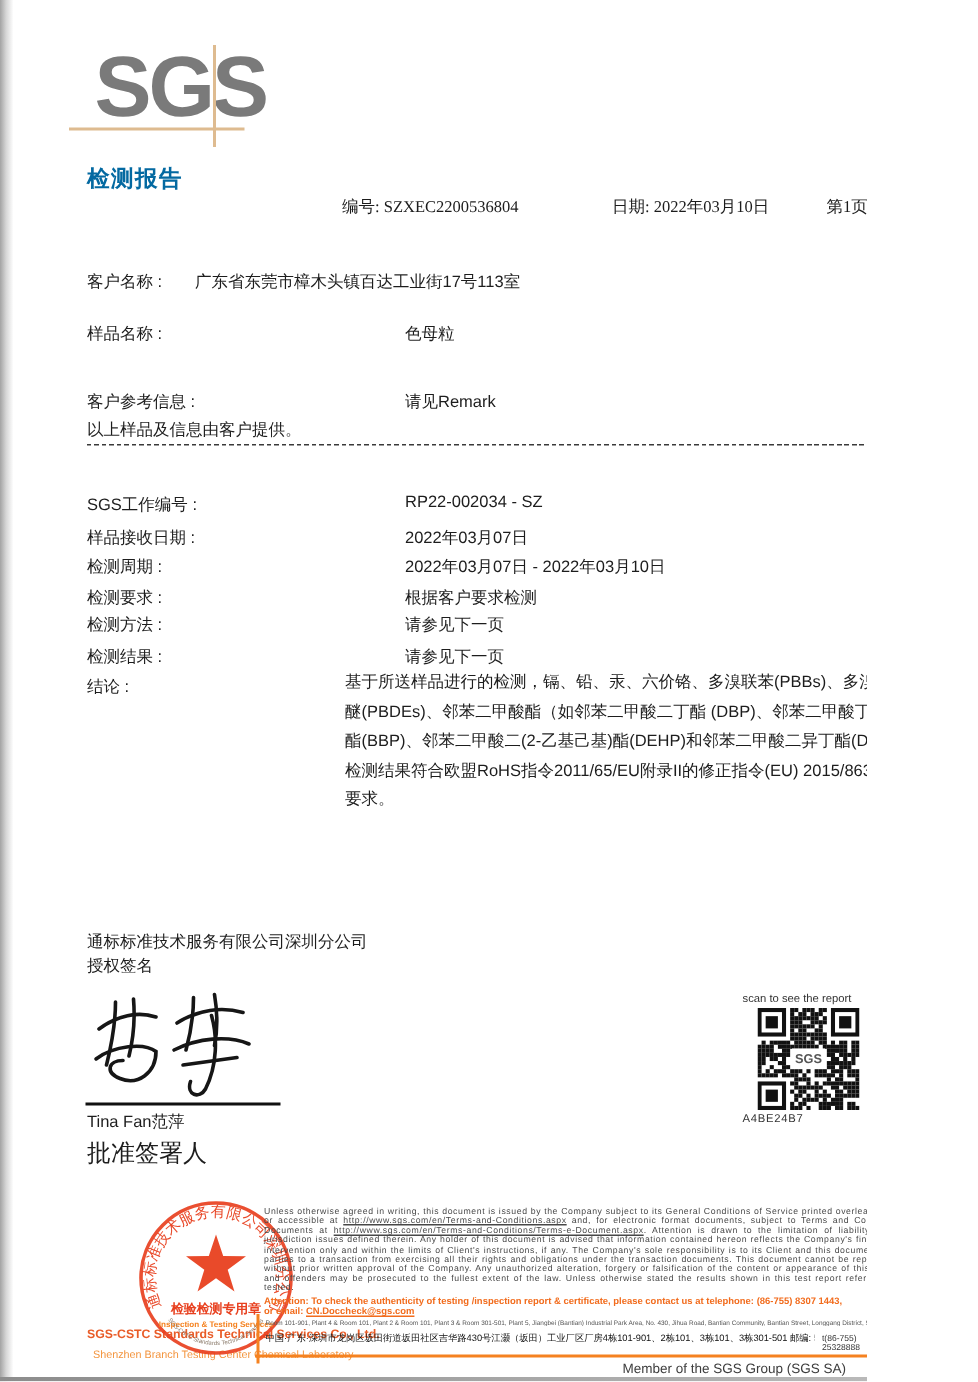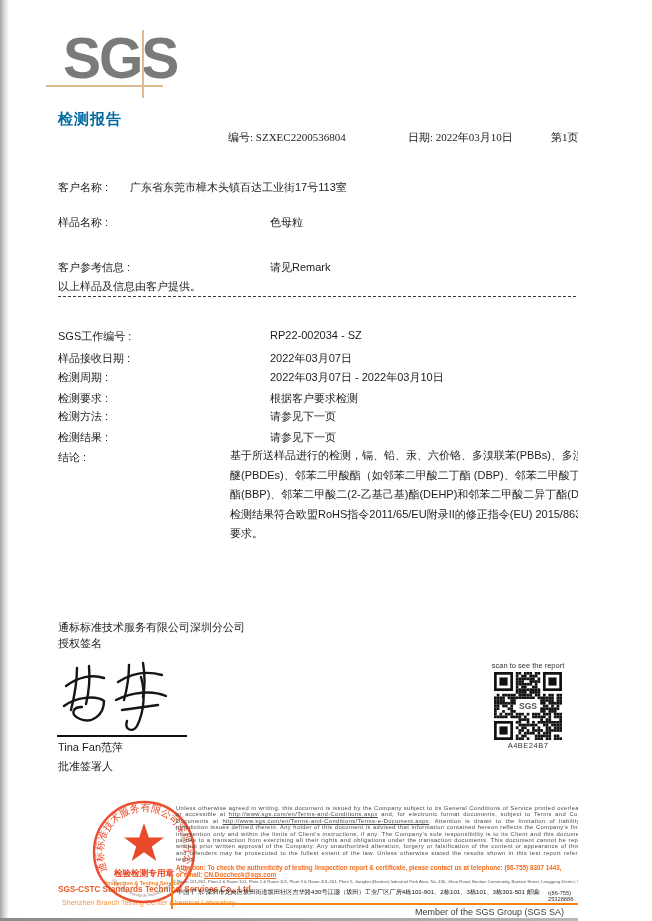--- a/index.html
+++ b/index.html
@@ -28,23 +28,23 @@
   .dashes{position:absolute;left:58px;top:296px;width:588px;height:1px;
           background:repeating-linear-gradient(90deg,#3a3a3a 0 3px,transparent 3px 5px);}
   .concl{position:absolute;left:230px;top:446px;width:402px;font-size:11px;line-height:19.5px;
          white-space:pre-line;color:#1d1d1d;}
   
   .sig-company{position:absolute;left:58px;top:620px;font-size:11px;color:#1d1d1d;}
   .sig-auth{position:absolute;left:58px;top:636px;font-size:11px;color:#1d1d1d;}
   .sig-svg{position:absolute;left:52px;top:658px;}
   .sig-line{position:absolute;left:57px;top:735px;width:130px;height:2px;background:#111;}
   .sig-name{position:absolute;left:58px;top:740px;font-size:11px;color:#1d1d1d;}
-  .sig-title{position:absolute;left:58px;top:759px;font-size:11px;color:#1d1d1d;}
-  
-  .qr-wrap{position:absolute;left:484px;top:661px;width:88px;text-align:center;}
+  .sig-title{position:absolute;left:58px;top:759px;font-size:16px;color:#1d1d1d;}
+  
+  .qr-wrap{position:absolute;left:495px;top:661px;width:88px;text-align:left;}
   .qr-cap{font-size:7.5px;color:#333;white-space:nowrap;}
   .qr-code-text{font-size:7.5px;color:#333;letter-spacing:.5px;}
   .qr-wrap svg{display:block;margin:2px auto 1px auto;}
   
   .stamp-svg{position:absolute;left:90px;top:798px;}
   .co-en{position:absolute;left:58px;top:885px;font-size:8.2px;font-weight:bold;color:#e95c28;white-space:nowrap;}
   .lab-en{position:absolute;left:62px;top:898px;font-size:7.2px;color:#f3953f;white-space:nowrap;}
   .disc{position:absolute;left:176px;top:805px;width:469px;font-size:5.8px;line-height:6.4px;
         letter-spacing:.4px;text-align:justify;color:#484848;}
   .disc .u{text-decoration:underline;}

